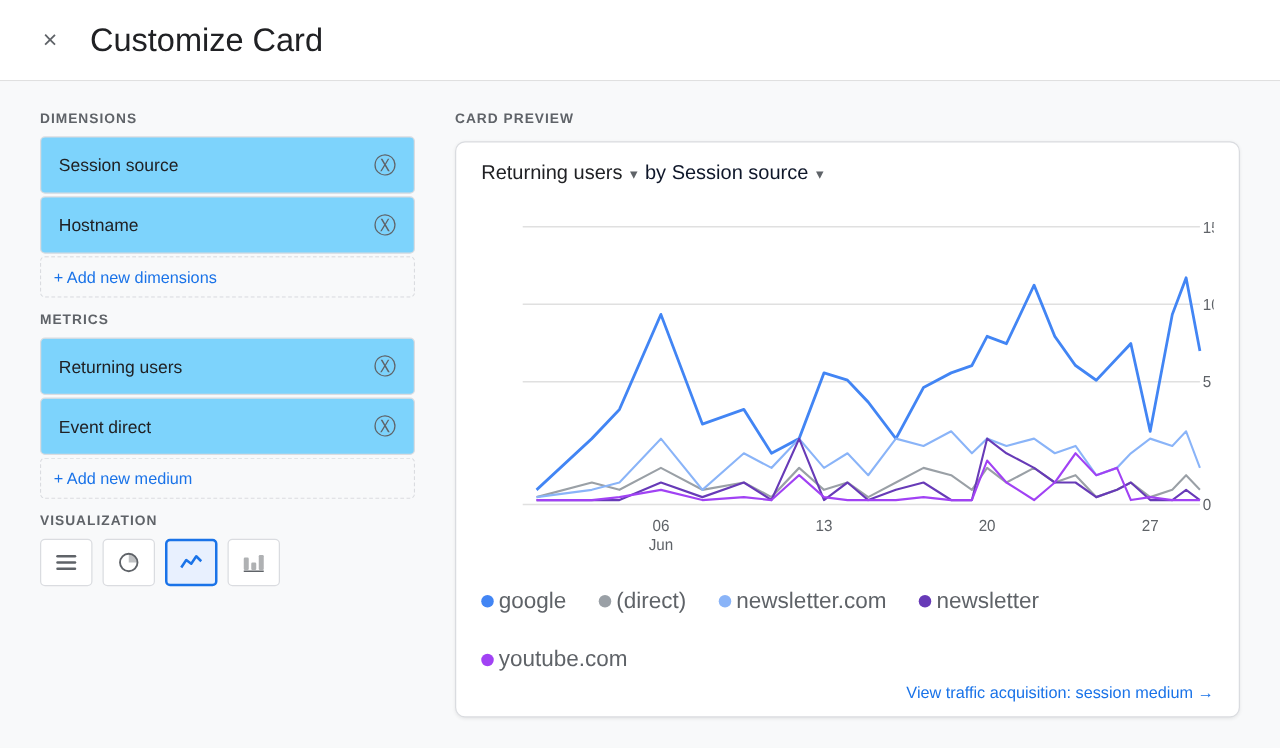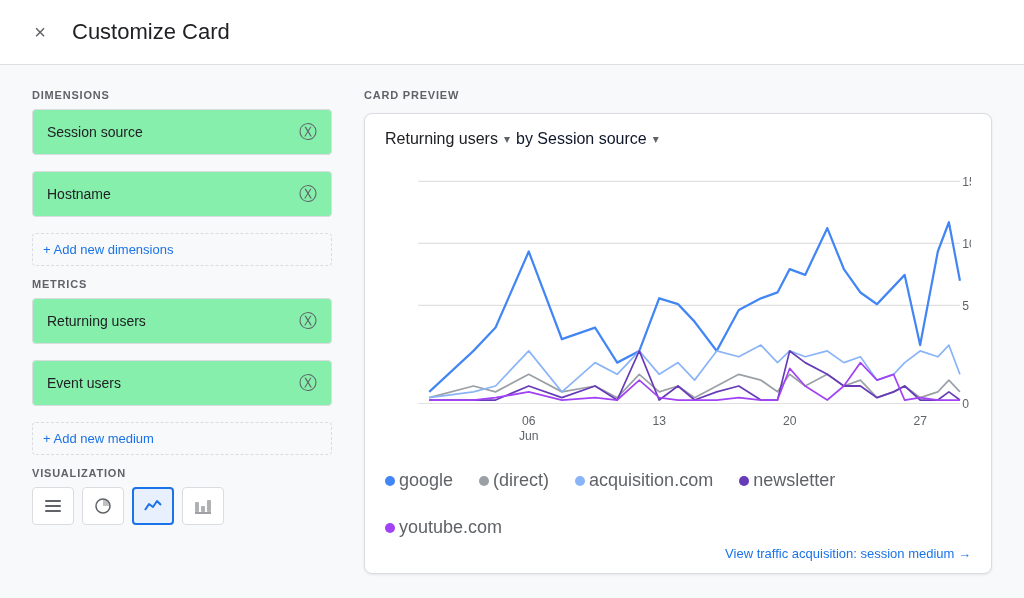--- a/index.html
+++ b/index.html
@@ -18,21 +18,21 @@
       flex-direction: column;
     }
     .dialog-header {
       display: flex;
       align-items: center;
       padding: 16px 24px;
       border-bottom: 1px solid #e0e0e0;
       gap: 16px;
     }
     .dialog-header h1 {
-      font-size: 22px;
+      font-size: 26px;
       font-weight: 400;
       color: #202124;
     }
     .close-btn {
       width: 32px;
       height: 32px;
       display: flex;
       align-items: center;
       justify-content: center;
       cursor: pointer;
@@ -62,25 +62,25 @@
       font-weight: 600;
       color: #5f6368;
       letter-spacing: 0.8px;
       text-transform: uppercase;
       margin-bottom: 8px;
     }
     .chip-row {
       display: flex;
       align-items: center;
       justify-content: space-between;
-      background: #86efac;
+      background: #7dd3fc;
       border: 1px solid #dadce0;
       border-radius: 4px;
       padding: 10px 14px;
-      margin-bottom: 16px;
+      margin-bottom: 2px;
       font-size: 14px;
       color: #202124;
     }
     .chip-remove {
       background: none;
       border: none;
       cursor: pointer;
       font-size: 18px;
       color: #5f6368;
       display: flex;
@@ -233,21 +233,21 @@
         <button class="add-btn">+ Add new dimensions</button>
       </div>
 
       <div>
         <div class="section-label">METRICS</div>
         <div class="chip-row">
           <span>Returning users</span>
           <button class="chip-remove">Ⓧ</button>
         </div>
         <div class="chip-row">
-          <span>Event users</span>
+          <span>Event direct</span>
           <button class="chip-remove">Ⓧ</button>
         </div>
         <button class="add-btn">+ Add new medium</button>
       </div>
 
       <div class="viz-section">
         <div class="section-label">VISUALIZATION</div>
         <div class="viz-buttons">
           <button class="viz-btn">
             <svg width="20" height="20" viewBox="0 0 20 20" fill="none">
@@ -325,21 +325,21 @@
           <div class="legend-item">
             <span class="legend-dot" style="background:#4285f4"></span>
             <span>google</span>
           </div>
           <div class="legend-item">
             <span class="legend-dot" style="background:#9aa0a6"></span>
             <span>(direct)</span>
           </div>
           <div class="legend-item">
             <span class="legend-dot" style="background:#8ab4f8"></span>
-            <span>acquisition.com</span>
+            <span>newsletter.com</span>
           </div>
           <div class="legend-item">
             <span class="legend-dot" style="background:#673ab7"></span>
             <span>newsletter</span>
           </div>
           <div class="legend-item">
             <span class="legend-dot" style="background:#a142f4"></span>
             <span>youtube.com</span>
           </div>
         </div>

